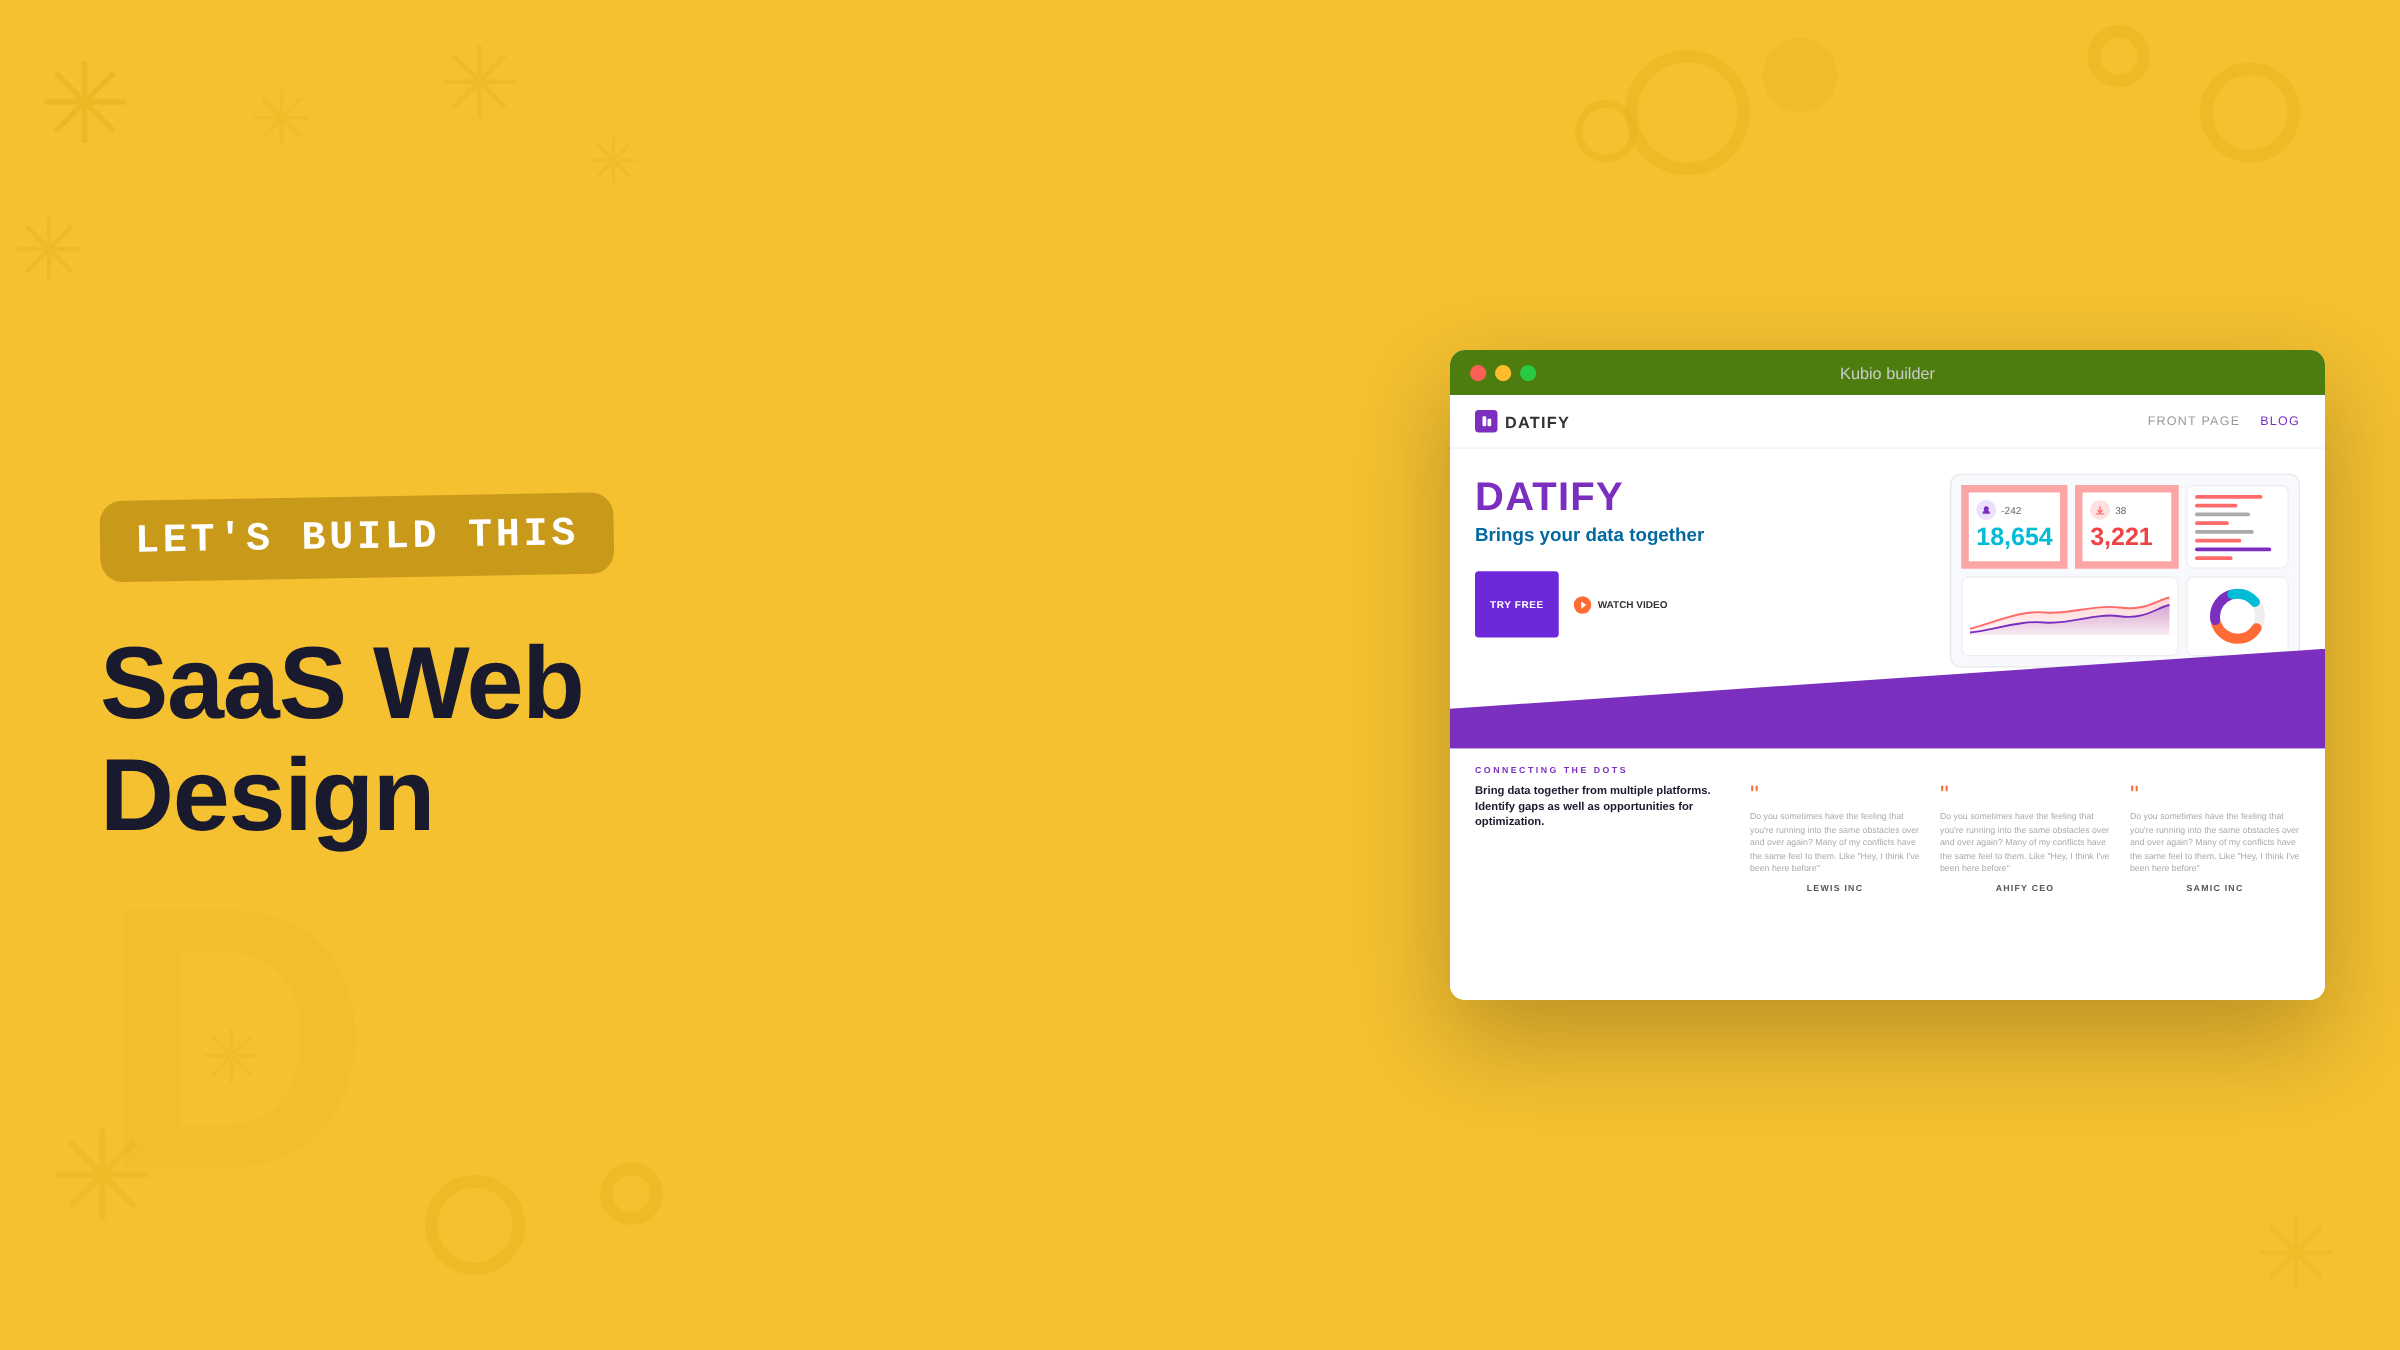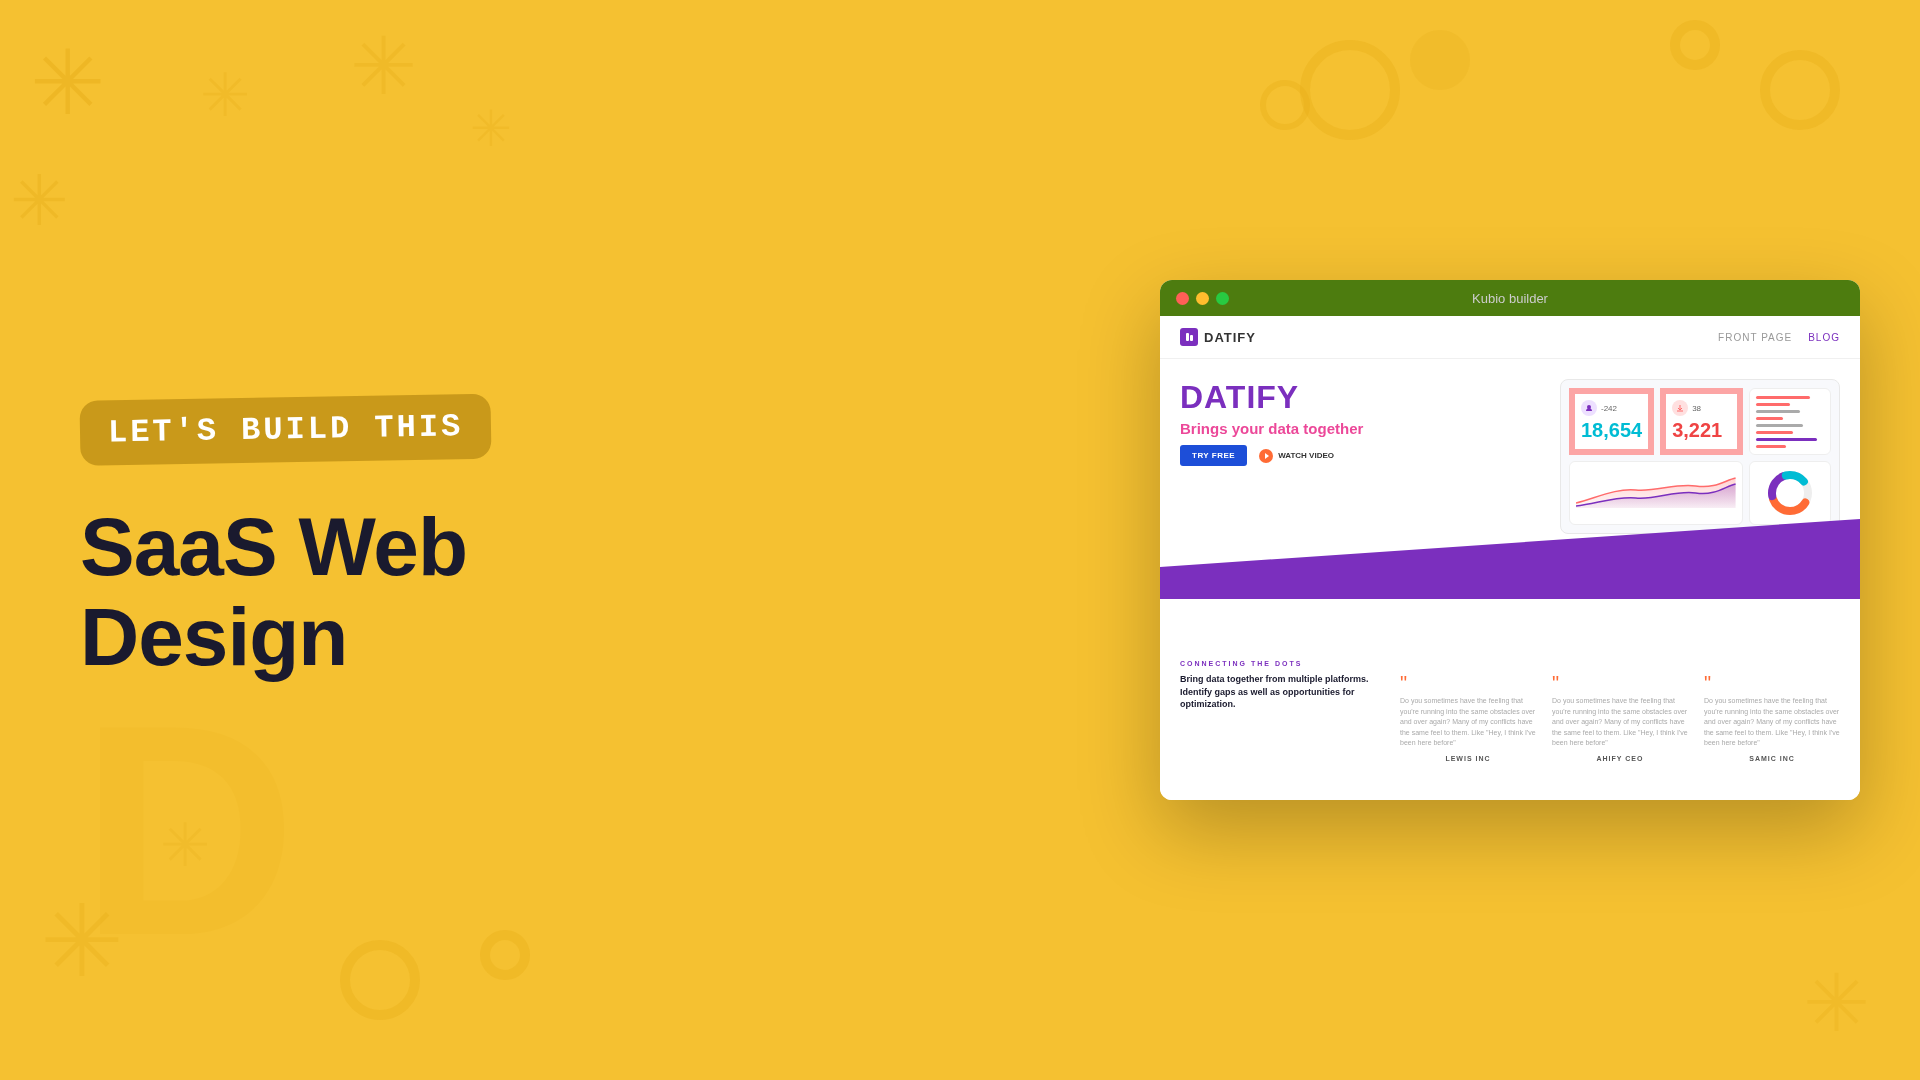--- a/index.html
+++ b/index.html
@@ -167,44 +167,44 @@
       font-size: 32px;
       font-weight: 900;
       color: #7B2FBE;
       letter-spacing: 1px;
       margin-bottom: 4px;
     }
 
     .hero-tagline {
       font-size: 15px;
       font-weight: 700;
-      color: #ec4899;
-      margin-bottom: 8px;
+      color: #0369a1;
+      margin-bottom: 20px;
     }
 
     .hero-description {
       font-size: 8px;
       color: #888;
       line-height: 1.5;
       margin-bottom: 14px;
       max-width: 240px;
     }
 
     .hero-buttons {
       display: flex;
       align-items: center;
       gap: 12px;
     }
 
     .btn-try-free {
-      background: #1d4ed8;
+      background: #6d28d9;
       color: #fff;
       font-size: 8px;
       font-weight: 700;
-      padding: 6px 12px;
+      padding: 22px 12px;
       border: none;
       border-radius: 3px;
       cursor: pointer;
       letter-spacing: 0.5px;
     }
 
     .btn-watch-video {
       display: flex;
       align-items: center;
       gap: 5px;
@@ -345,21 +345,20 @@
       padding: 6px;
       display: flex;
       align-items: center;
       justify-content: center;
     }
 
     
     .site-bottom {
       background: #fff;
       padding: 14px 20px;
-      margin-top: 47px;
     }
 
     .connecting-label {
       font-size: 7px;
       color: #7B2FBE;
       letter-spacing: 2px;
       text-transform: uppercase;
       margin-bottom: 6px;
       font-weight: 600;
     }

